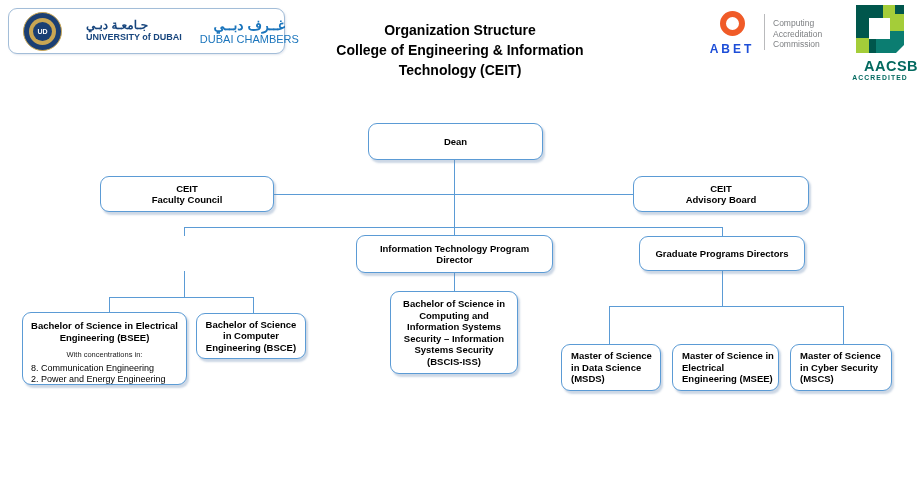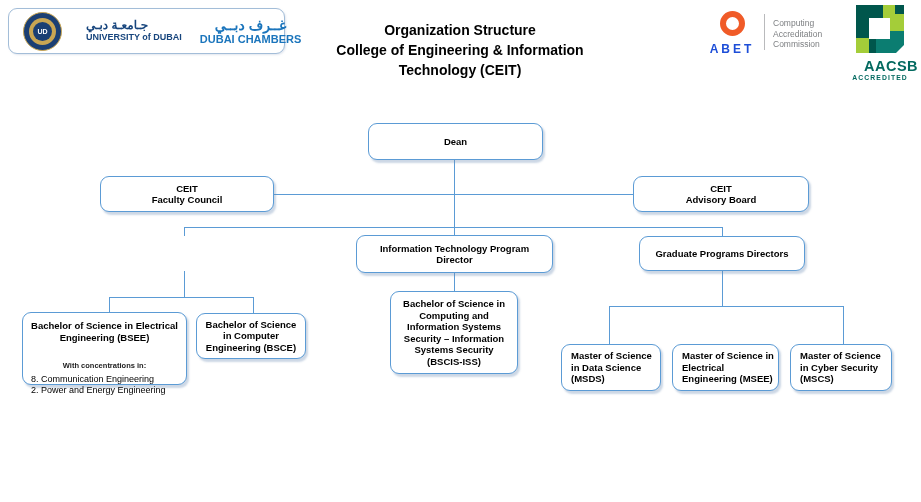--- a/index.html
+++ b/index.html
@@ -18,21 +18,21 @@
     display:flex;align-items:center;justify-content:center;flex:0 0 auto;border:1px solid #c9a653;}
   .seal-inner{width:27px;height:27px;border-radius:50%;background:#c9a653;display:flex;align-items:center;justify-content:center;}
   .seal-core{width:19px;height:19px;border-radius:50%;background:#1b3f73;color:#fff;
     font-size:7px;font-weight:bold;display:flex;align-items:center;justify-content:center;}
   .ud-text{margin-left:24px;text-align:left;width:98px;}
   .ud-arabic{color:#17457d;font-size:12px;font-weight:bold;line-height:13px;}
   .ud-english{color:#17457d;font-size:9px;font-weight:bold;line-height:11px;white-space:nowrap;}
   .logo-divider{width:1.5px;height:30px;background:#9dc3e6;margin:0 8px 0 10px;}
   .chambers-text{text-align:center;width:104px;}
   .ch-arabic{color:#1b75bc;font-size:14px;font-weight:bold;line-height:15px;}
-  .ch-english{color:#1b75bc;font-size:11px;font-weight:bold;line-height:12px;white-space:nowrap;}
+  .ch-english{color:#1b75bc;font-size:11px;font-weight:normal;line-height:12px;white-space:nowrap;}
 
   .title{position:absolute;left:290px;top:20px;width:340px;text-align:center;
     font-size:14px;font-weight:bold;line-height:20px;color:#000;}
 
   .abet{position:absolute;left:706px;top:10px;display:flex;align-items:flex-start;}
   .abet-left{width:52px;text-align:center;}
   .abet-ring{width:13px;height:13px;border:6px solid #f05b28;border-radius:50%;margin:1px auto 6px auto;}
   .abet-word{color:#1d4ed8;font-size:12px;font-weight:bold;letter-spacing:3px;}
   .abet-div{width:1px;height:36px;background:#b9babc;margin:4px 8px 0 6px;}
   .abet-comm{color:#7e8083;font-size:8.5px;line-height:10.5px;padding-top:8px;}
@@ -44,21 +44,21 @@
   
   .node{
     position:absolute;background:#fff;border:1.3px solid #5b9bd5;border-radius:9px;
     box-shadow:2px 2.5px 2px rgba(110,140,180,.35);
     display:flex;flex-direction:column;align-items:center;justify-content:center;
     font-weight:bold;font-size:9.5px;line-height:11.5px;text-align:center;box-sizing:border-box;
     padding:3px 6px;
   }
   .pre{white-space:pre-line;}
   .node.leftalign{align-items:flex-start;text-align:left;padding-left:9px;padding-right:0;}
-  .bsee-note{font-weight:bold;font-size:7.5px;margin-top:17px;color:#222;}
+  .bsee-note{font-weight:normal;font-size:7.5px;margin-top:6px;color:#222;}
   .bsee-items{font-weight:normal;font-size:9px;line-height:11px;text-align:left;align-self:flex-start;margin-top:2px;padding-left:2px;}
   .hline,.vline{position:absolute;background:#5b9bd5;}
   .hline{height:1.3px;}
   .vline{width:1.3px;}
 </style>
 </head>
 <body>
 
 <div class="canvas">
 

